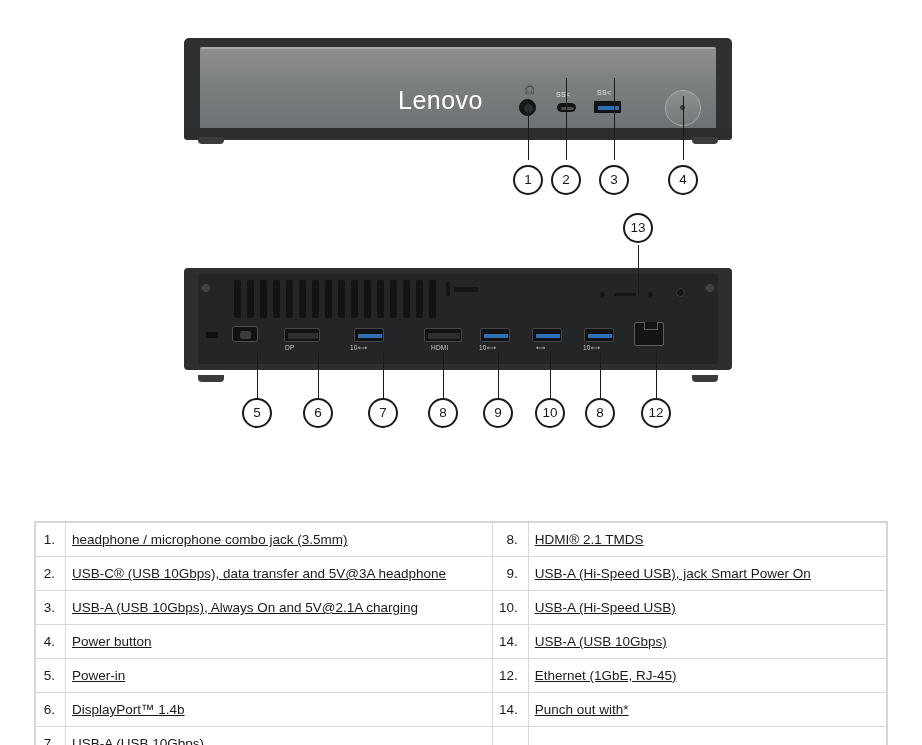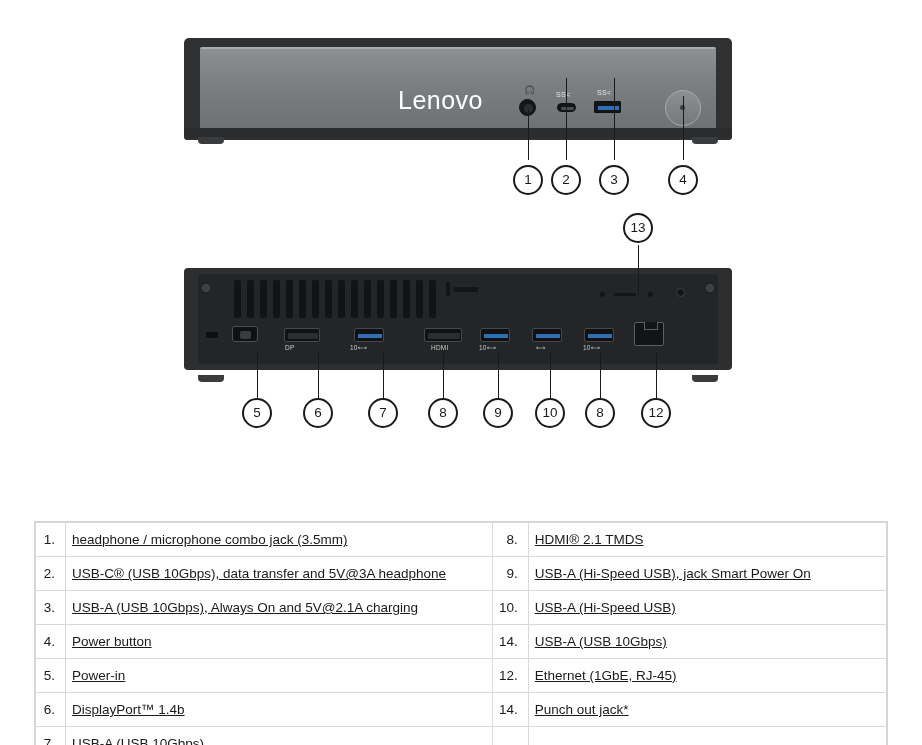--- a/index.html
+++ b/index.html
@@ -353,21 +353,21 @@
         <tr>
           <td class="num">5.</td>
           <td class="txt">Power-in</td>
           <td class="num">12.</td>
           <td class="txt">Ethernet (1GbE, RJ-45)</td>
         </tr>
         <tr>
           <td class="num">6.</td>
           <td class="txt">DisplayPort™ 1.4b</td>
           <td class="num">14.</td>
-          <td class="txt">Punch out jack*</td>
+          <td class="txt">Punch out with*</td>
         </tr>
         <tr>
           <td class="num">7.</td>
           <td class="txt">USB-A (USB 10Gbps)</td>
           <td class="num"></td>
           <td class="txt"></td>
         </tr>
       </tbody>
     </table>
   </div>

